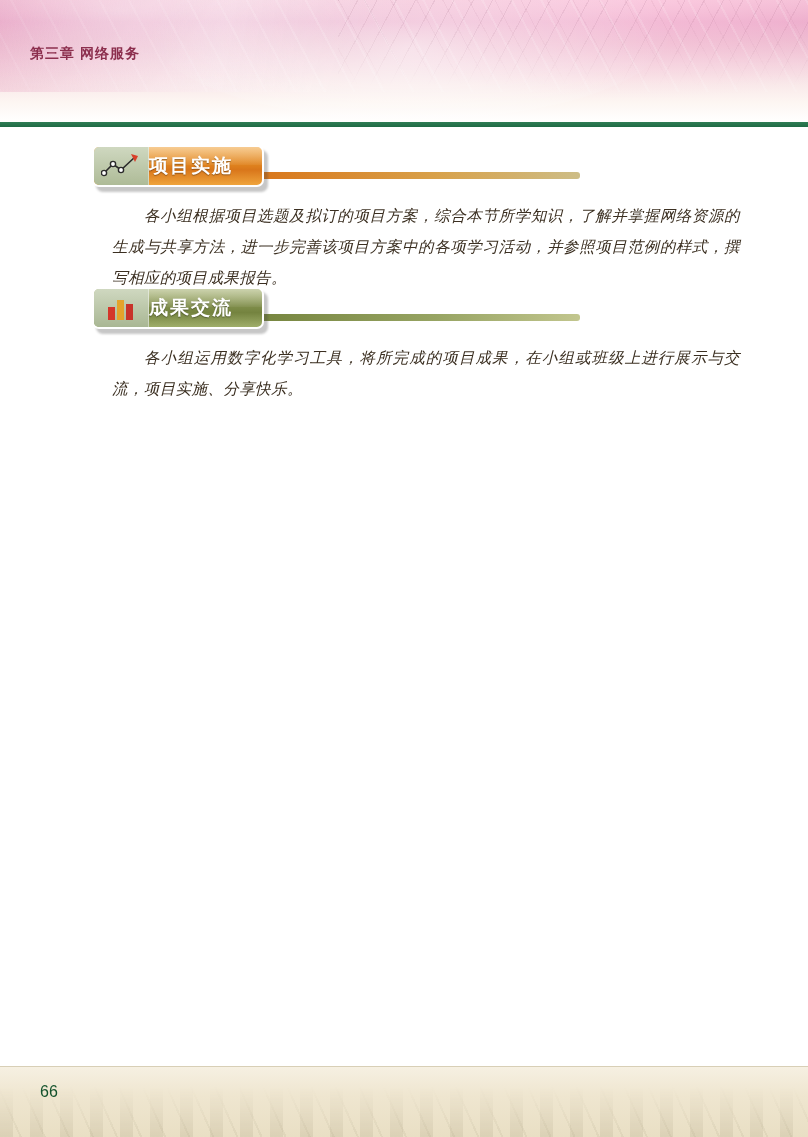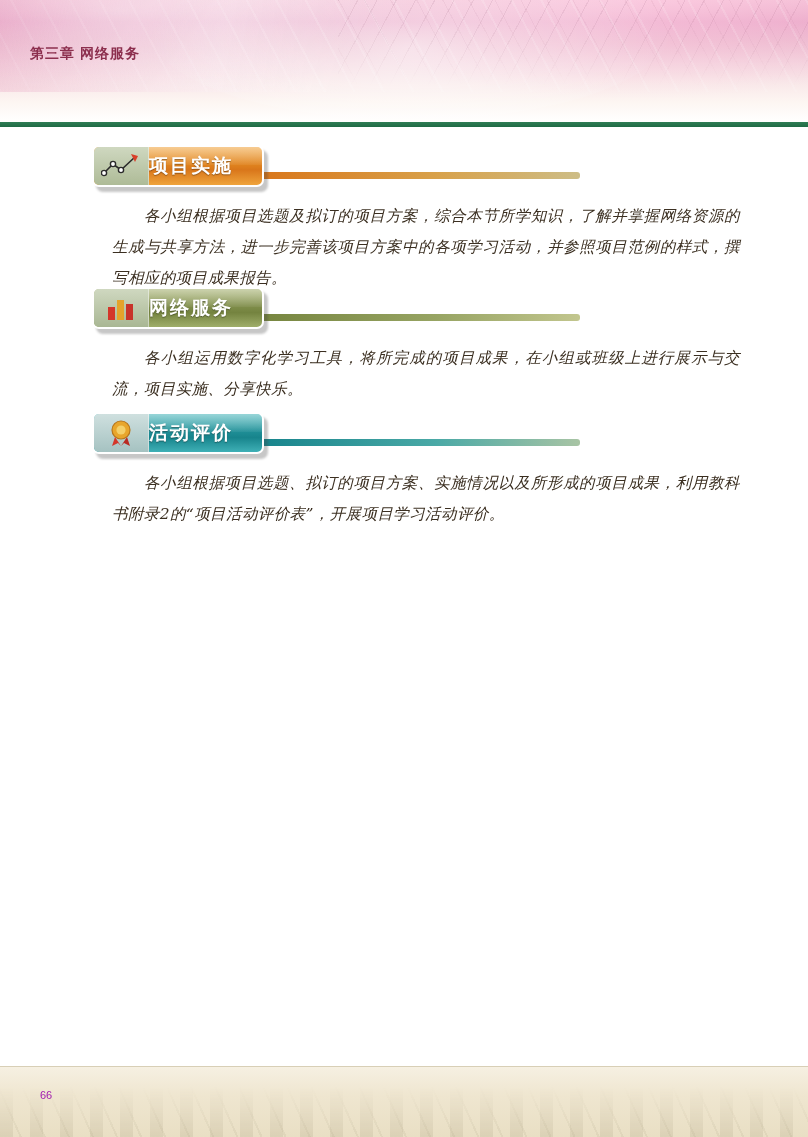--- a/index.html
+++ b/index.html
@@ -223,22 +223,22 @@
   .footer-rule {
     position: absolute;
     left: 0; bottom: 70px;
     width: 808px; height: 1px;
     background: #d8cfb6;
   }
   .page-number {
     position: absolute;
     left: 40px;
     bottom: 36px;
-    font-size: 11px;
-    color: #a21caf;
+    font-size: 16px;
+    color: #14532d;
     font-family: "Liberation Sans", sans-serif;
   }
 </style>
 </head>
 <body>
 
 <div class="page">
 
   <div class="header-band">
     <div class="header-swirl"></div>
@@ -273,44 +273,26 @@
       <div class="plate plate-olive">
         <div class="plate-shadow"></div>
         <div class="plate-inner">
           <div class="plate-icon">
             <svg width="34" height="26" viewBox="0 0 34 26" aria-hidden="true">
               <rect x="4" y="12" width="7" height="13" fill="#d4362a"></rect>
               <rect x="13" y="5" width="7" height="20" fill="#e4a32b"></rect>
               <rect x="22" y="9" width="7" height="16" fill="#c8332a"></rect>
             </svg>
           </div>
-          <div class="plate-text">网络服务</div>
+          <div class="plate-text">成果交流</div>
         </div>
       </div>
       <div class="body-text" style="top: 56px;">各小组运用数字化学习工具，将所完成的项目成果，在小组或班级上进行展示与交流，项目实施、分享快乐。</div>
     </div>
 
-    <div class="section" style="top: 285px;">
-      <div class="plate-tail tail-teal"></div>
-      <div class="plate plate-teal">
-        <div class="plate-shadow"></div>
-        <div class="plate-inner">
-          <div class="plate-icon">
-            <svg width="30" height="28" viewBox="0 0 30 28" aria-hidden="true">
-              <circle cx="15" cy="11" r="9" fill="#e8a62c" stroke="#b9761a" stroke-width="1.2"></circle>
-              <circle cx="15" cy="11" r="4.6" fill="#f4d06a"></circle>
-              <path d="M9 18 L6 27 L12 24 L15 27 Z" fill="#d4362a"></path>
-              <path d="M21 18 L24 27 L18 24 L15 27 Z" fill="#b92a22"></path>
-            </svg>
-          </div>
-          <div class="plate-text">活动评价</div>
-        </div>
-      </div>
-      <div class="body-text" style="top: 56px;">各小组根据项目选题、拟订的项目方案、实施情况以及所形成的项目成果，利用教科书附录2的“项目活动评价表”，开展项目学习活动评价。</div>
-    </div>
 
   </div>
 
   <div class="footer-rule"></div>
   <div class="footer-band"></div>
   <div class="page-number">66</div>
 
 </div>
 
 </body></html>

